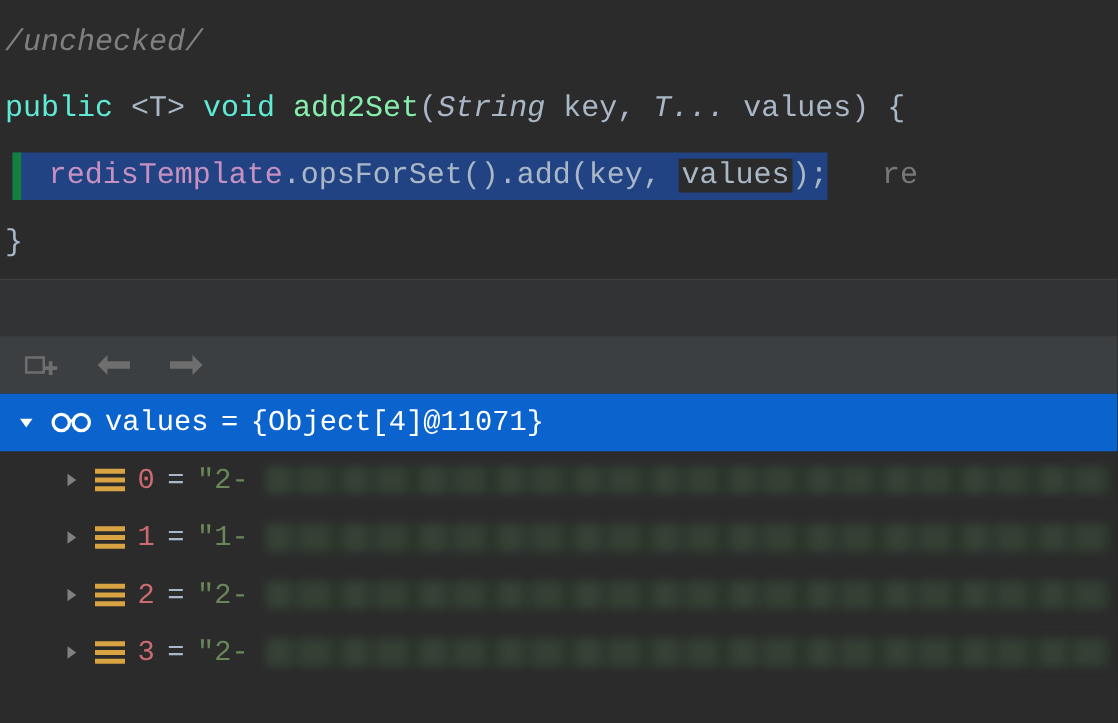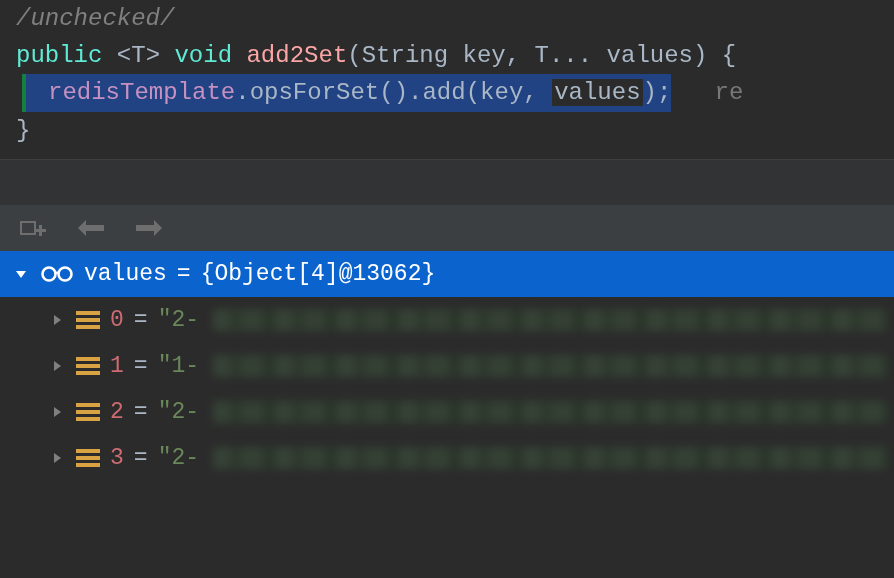--- a/index.html
+++ b/index.html
@@ -11,38 +11,39 @@
     width: 894px;
     height: 578px;
     overflow: hidden;
   }
   .editor {
     padding: 0;
     line-height: 1.55;
   }
   .code-line {
     white-space: pre;
-    padding-left: 16px;
+    padding-left: 4px;
+    margin-top: 16px;
   }
   .comment { color: #808080; font-style: italic; }
   .keyword { color: #5eead4; }
   .type-param { color: #a9b7c6; }
-  .method-decl { color: #fca5a5; }
-  .param-type { color: #a9b7c6; }
+  .method-decl { color: #86efac; }
+  .param-type { color: #a9b7c6; font-style: italic; }
   .param-name { color: #a9b7c6; }
   .field { color: #c691c1; }
   .method-call { color: #a9b7c6; }
   .identifier { color: #a9b7c6; }
   .punct { color: #a9b7c6; }
   .inline-hint { color: #787878; }
 
   .highlight-line {
     display: inline-block;
     background: #214283;
-    border-left: 4px solid #15803d;
+    border-left: 7px solid #15803d;
     padding-left: 22px;
     margin-left: 6px;
   }
   .sel-break {
     background: #2b2b2b;
     color: #a9b7c6;
     padding: 0 2px;
   }
 
   .divider-gap {
@@ -179,21 +180,21 @@
     </span>
     <span class="watch-icon">
       <svg width="34" height="18" viewBox="0 0 34 18">
           <circle cx="9" cy="9" r="6.5" fill="none" stroke="#ffffff" stroke-width="2.6"></circle>
           <circle cx="25" cy="9" r="6.5" fill="none" stroke="#ffffff" stroke-width="2.6"></circle>
           <path d="M15 9 Q17 6 19 9" fill="none" stroke="#ffffff" stroke-width="2.2"></path>
         </svg>
     </span>
     <span class="var-name">values</span>
     <span class="eq">=</span>
-    <span class="var-type">{Object[4]@13062}</span>
+    <span class="var-type">{Object[4]@11071}</span>
   </div>
 
   <div class="debug-row child">
     <span class="arrow right">
         <svg width="14" height="14" viewBox="0 0 14 14">
           <path d="M4 2 L11 7 L4 12 Z"></path>
         </svg>
       </span>
     <span class="array-icon">
         <span></span>

